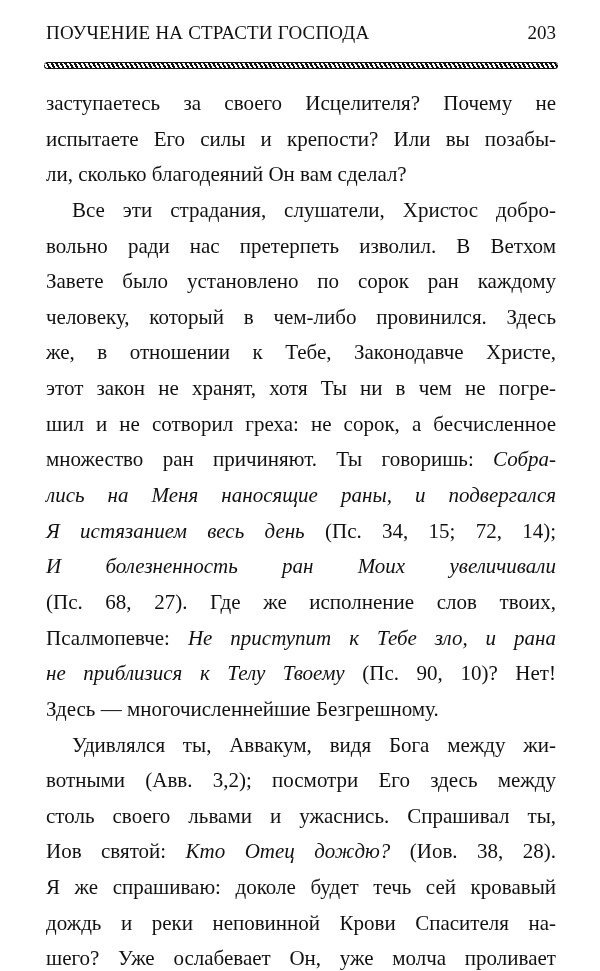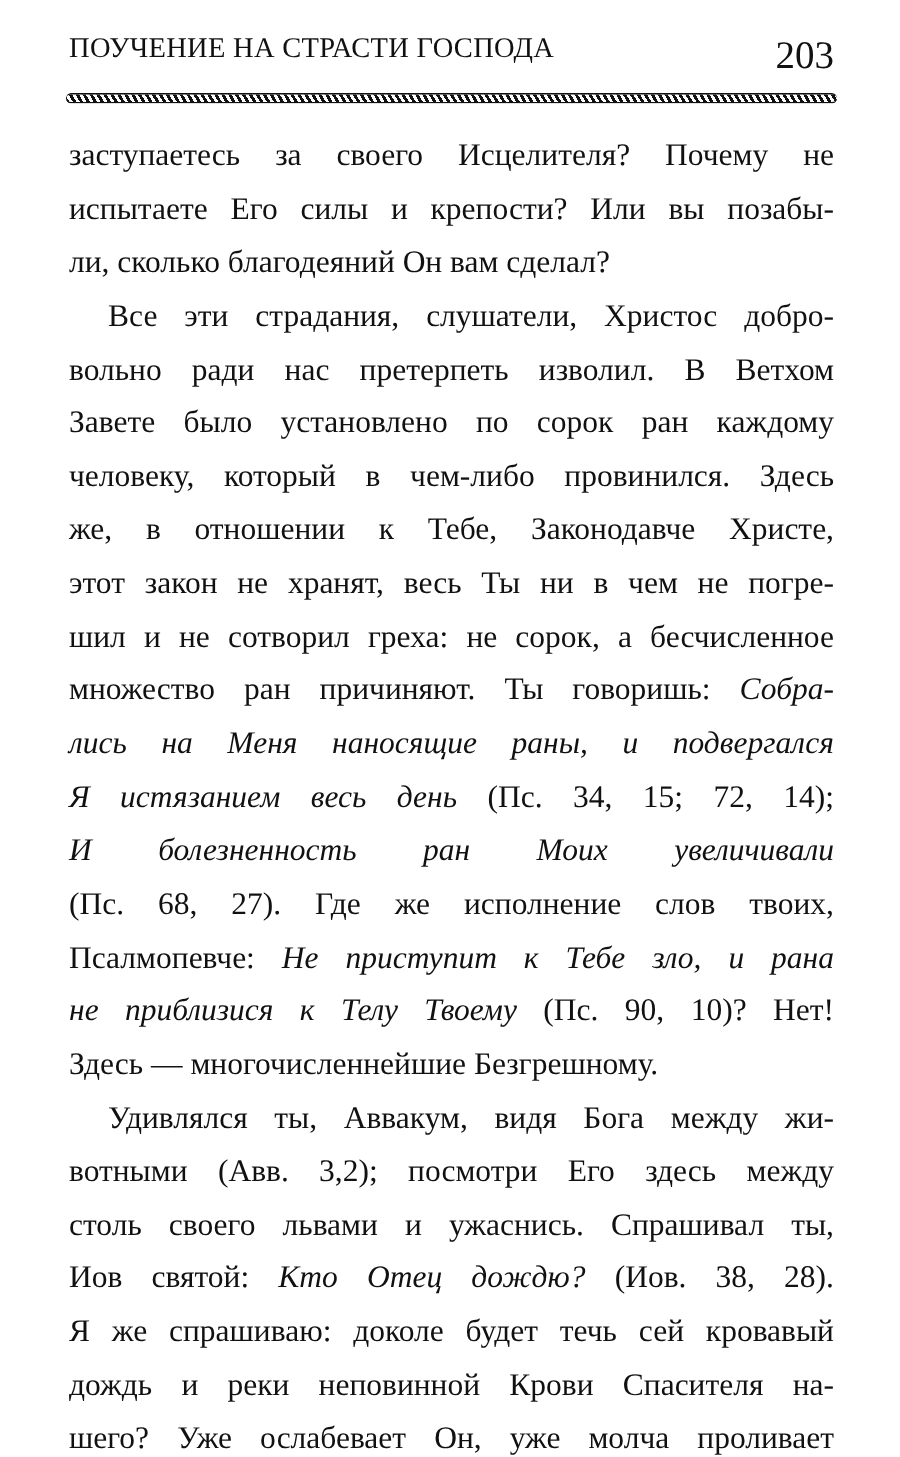--- a/index.html
+++ b/index.html
@@ -1,19 +1,19 @@
 <!DOCTYPE html>
 <html><head>
 <meta charset="utf-8">
 <style>
   html, body { margin: 0; padding: 0; background: #ffffff; }
   body { width: 600px; height: 971px; position: relative; overflow: hidden; font-family: "Liberation Serif", "DejaVu Serif", serif; color: #111; }
   .header { position: absolute; left: 46px; top: 22px; width: 510px; height: 30px; }
   .running-title { position: absolute; left: 0; top: 0; font-size: 19px; letter-spacing: 0.2px; white-space: nowrap; }
-  .page-number { position: absolute; right: 0; top: 0; font-size: 26px; text-align: center; }
+  .page-number { position: absolute; right: 0; top: 0; font-size: 19px; text-align: center; }
   .rope { position: absolute; left: 44px; top: 62px; width: 514px; height: 7px; border-radius: 4px;
     background: repeating-linear-gradient(60deg, #111 0px, #111 2px, #fff 2px, #fff 4px);
     border-top: 1px solid #111; border-bottom: 1px solid #111; box-sizing: border-box; }
   .body-text { position: absolute; left: 46px; top: 86px; width: 510px; }
   .line { display: block; height: 35.65px; line-height: 35.65px; font-size: 21px; white-space: nowrap; text-align: justify; text-align-last: justify; }
   .line.last { text-align-last: left; }
   .line.indent { padding-left: 26px; }
   .it { font-style: italic; }
 </style>
 </head>
@@ -27,21 +27,21 @@
 
 <div class="body-text" id="body-text">
     <span class="line"><span>заступаетесь за своего Исцелителя? Почему не</span></span>
     <span class="line"><span>испытаете Его силы и крепости? Или вы позабы-</span></span>
     <span class="line last"><span>ли, сколько благодеяний Он вам сделал?</span></span>
     <span class="line indent"><span>Все эти страдания, слушатели, Христос добро-</span></span>
     <span class="line"><span>вольно ради нас претерпеть изволил. В Ветхом</span></span>
     <span class="line"><span>Завете было установлено по сорок ран каждому</span></span>
     <span class="line"><span>человеку, который в чем-либо провинился. Здесь</span></span>
     <span class="line"><span>же, в отношении к Тебе, Законодавче Христе,</span></span>
-    <span class="line"><span>этот закон не хранят, весь Ты ни в чем не погре-</span></span>
+    <span class="line"><span>этот закон не хранят, хотя Ты ни в чем не погре-</span></span>
     <span class="line"><span>шил и не сотворил греха: не сорок, а бесчисленное</span></span>
     <span class="line"><span>множество ран причиняют. Ты говоришь: </span><span class="it">Собра-</span></span>
     <span class="line"><span class="it">лись на Меня наносящие раны, и подвергался</span></span>
     <span class="line"><span class="it">Я истязанием весь день</span><span> (Пс. 34, 15; 72, 14);</span></span>
     <span class="line"><span class="it">И болезненность ран Моих увеличивали</span></span>
     <span class="line"><span>(Пс. 68, 27). Где же исполнение слов твоих,</span></span>
     <span class="line"><span>Псалмопевче: </span><span class="it">Не приступит к Тебе зло, и рана</span></span>
     <span class="line"><span class="it">не приблизися к Телу Твоему</span><span> (Пс. 90, 10)? Нет!</span></span>
     <span class="line last"><span>Здесь — многочисленнейшие Безгрешному.</span></span>
     <span class="line indent"><span>Удивлялся ты, Аввакум, видя Бога между жи-</span></span>

